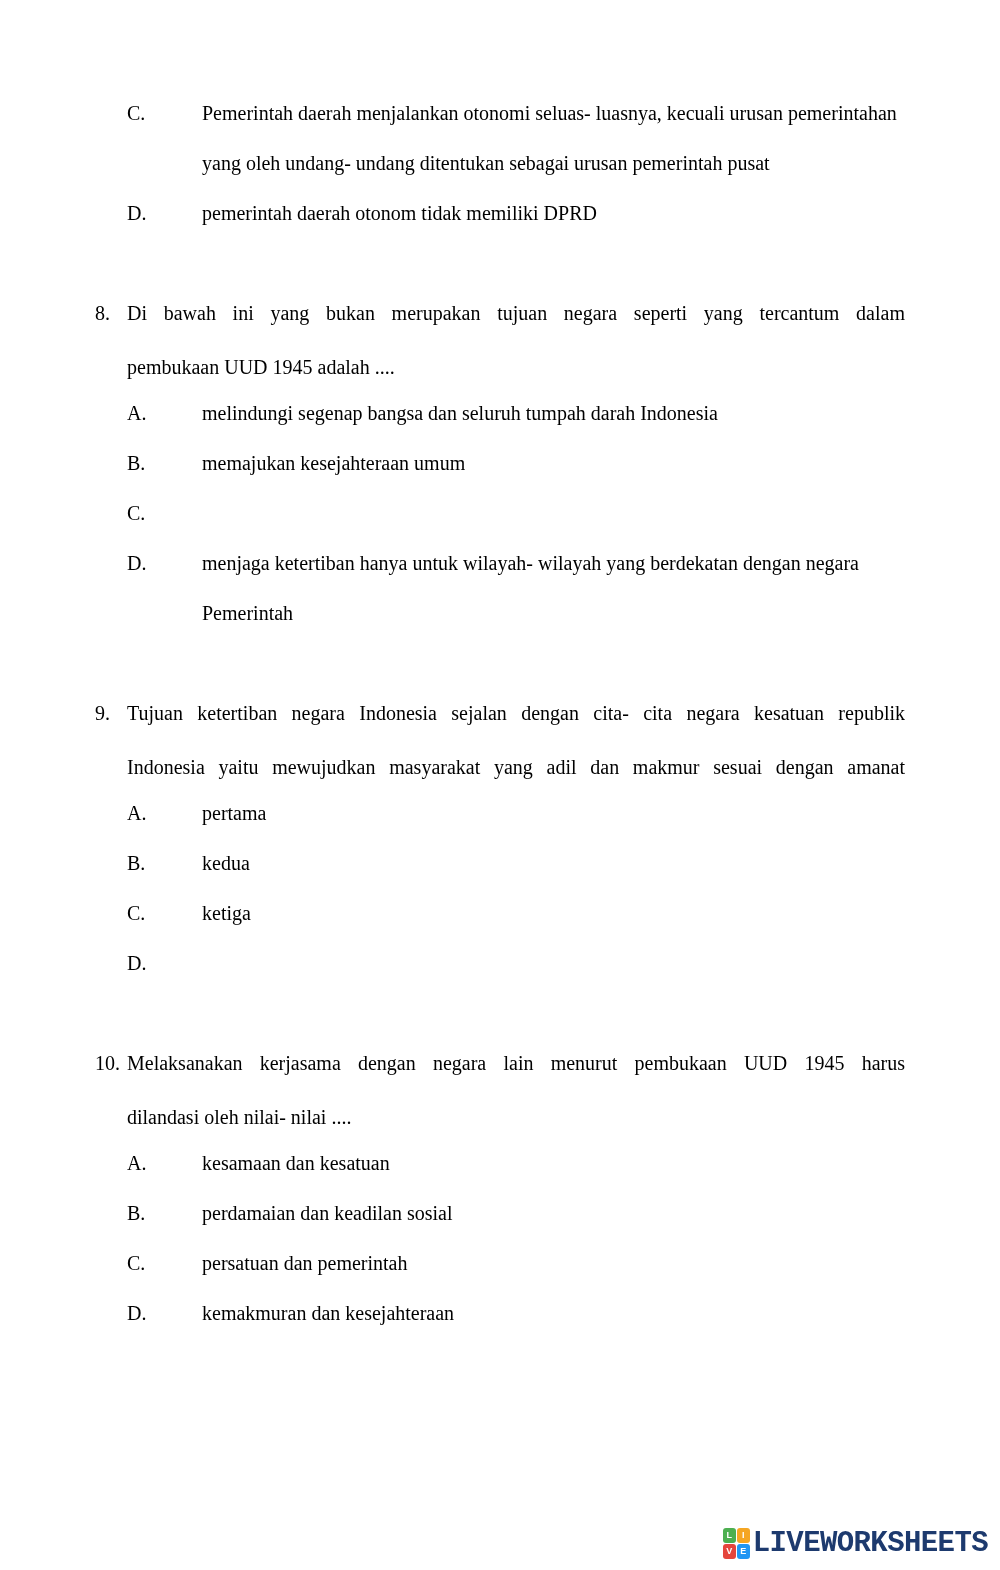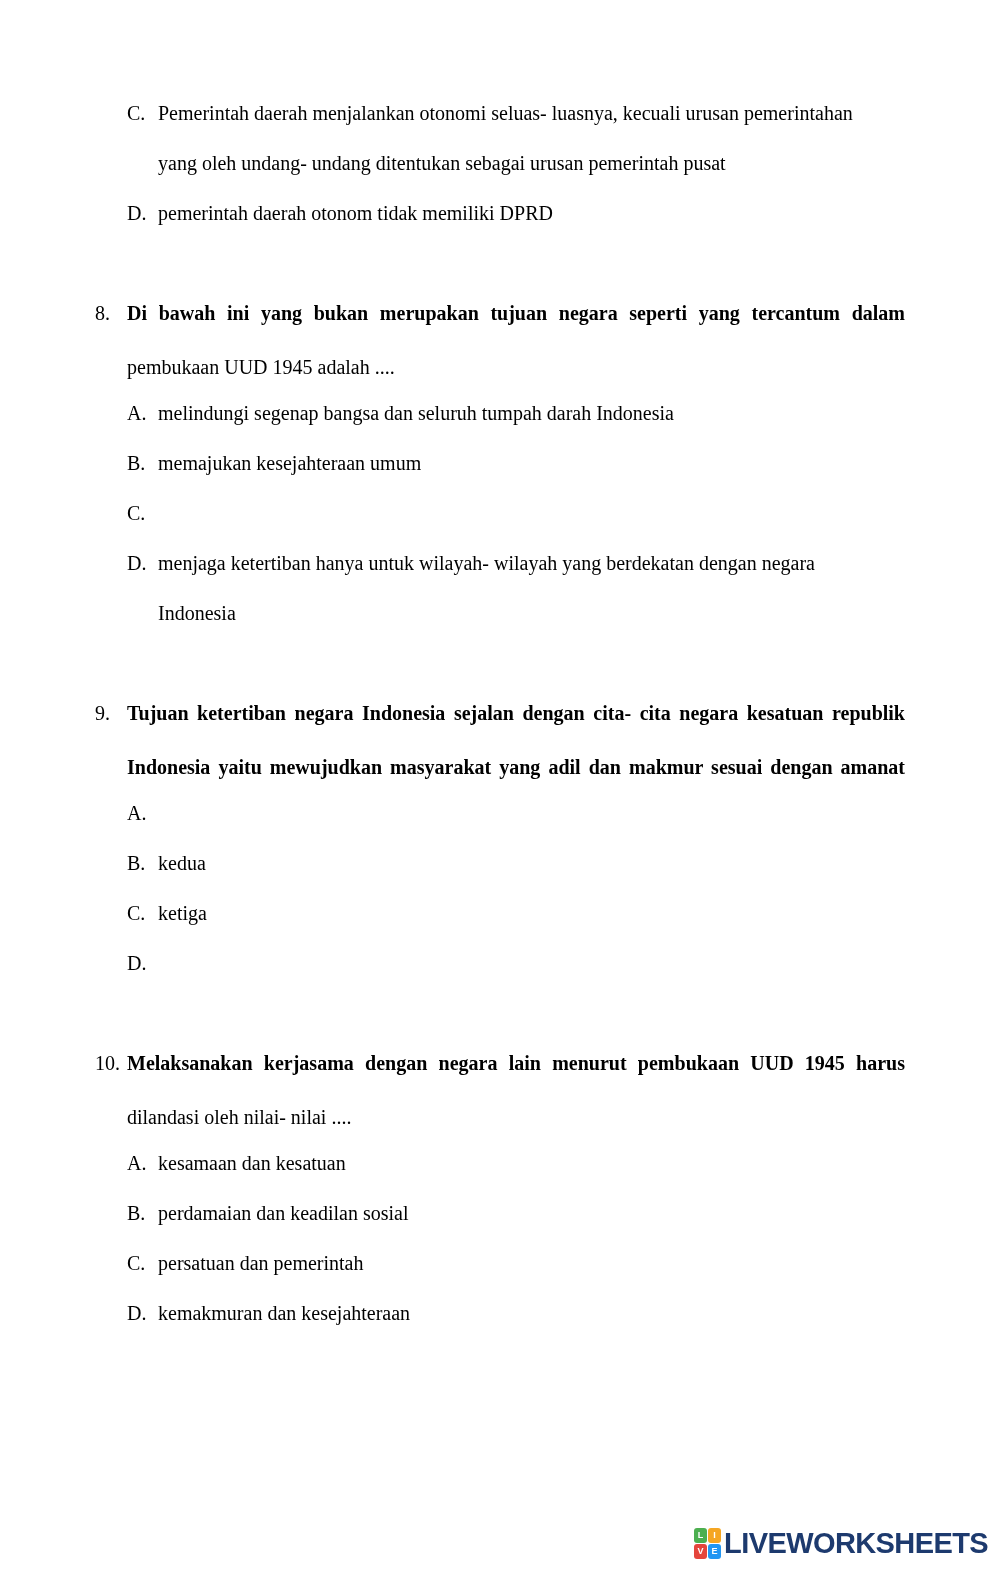--- a/index.html
+++ b/index.html
@@ -28,30 +28,29 @@
   .qnum {
     flex: 0 0 32px;
     width: 32px;
     white-space: nowrap;
   }
   .qtext { flex: 1 1 auto; white-space: nowrap; }
   .qtext.justify {
     white-space: normal;
     text-align: justify;
     text-align-last: justify;
-    font-weight: bold;
   }
   .wrap-q { padding-left: 32px; margin-top: 7px; }
   .opt-row { padding-left: 32px; }
   .opt-letter {
     flex: 0 0 31px;
     width: 31px;
     white-space: nowrap;
   }
-  .opt-text { flex: 1 1 auto; white-space: nowrap; }
+  .opt-text { flex: 1 1 auto; white-space: nowrap; margin-left: 44px; }
   .opt-wrap { padding-left: 63px; white-space: nowrap; }
   .footer {
     position: absolute;
     top: 1524px;
     left: 0;
     right: 12px;
     height: 38px;
     display: flex;
     justify-content: flex-end;
     align-items: center;
@@ -74,21 +73,21 @@
     color: #ffffff;
     font-family: "Liberation Sans", sans-serif;
     font-weight: bold;
     font-size: 9px;
     display: flex;
     align-items: center;
     justify-content: center;
     line-height: 1;
   }
   .brand {
-    font-family: Liberation Sans, sans-serif;
+    font-family: Liberation Mono, monospace;
     font-weight: bold;
     font-size: 29px;
     letter-spacing: -0.6px;
     line-height: 1;
   }
 </style>
 </head>
 <body>
 
 <div class="page">
@@ -123,33 +122,34 @@
           <div class="opt-text">memajukan kesejahteraan umum</div>
         </div>
         <div class="line opt-row">
           <span class="opt-letter">C.</span>
         </div>
         <div class="line opt-row">
           <span class="opt-letter">D.</span>
           <div class="opt-text">menjaga ketertiban hanya untuk wilayah- wilayah yang berdekatan dengan negara</div>
         </div>
         <div class="line">
-          <div class="opt-text opt-wrap">Indonesia</div>
+          <div class="opt-text opt-wrap">Pemerintah</div>
         </div>
       </div>
       <div class="block">
         <div class="line">
           <span class="qnum">9.</span>
           <div class="qtext justify">Tujuan ketertiban negara Indonesia sejalan dengan cita- cita negara kesatuan republik</div>
         </div>
         <div class="line">
           <div class="qtext wrap-q justify">Indonesia yaitu mewujudkan masyarakat yang adil dan makmur sesuai dengan amanat</div>
         </div>
         <div class="line opt-row">
           <span class="opt-letter">A.</span>
+          <div class="opt-text">pertama</div>
         </div>
         <div class="line opt-row">
           <span class="opt-letter">B.</span>
           <div class="opt-text">kedua</div>
         </div>
         <div class="line opt-row">
           <span class="opt-letter">C.</span>
           <div class="opt-text">ketiga</div>
         </div>
         <div class="line opt-row">

